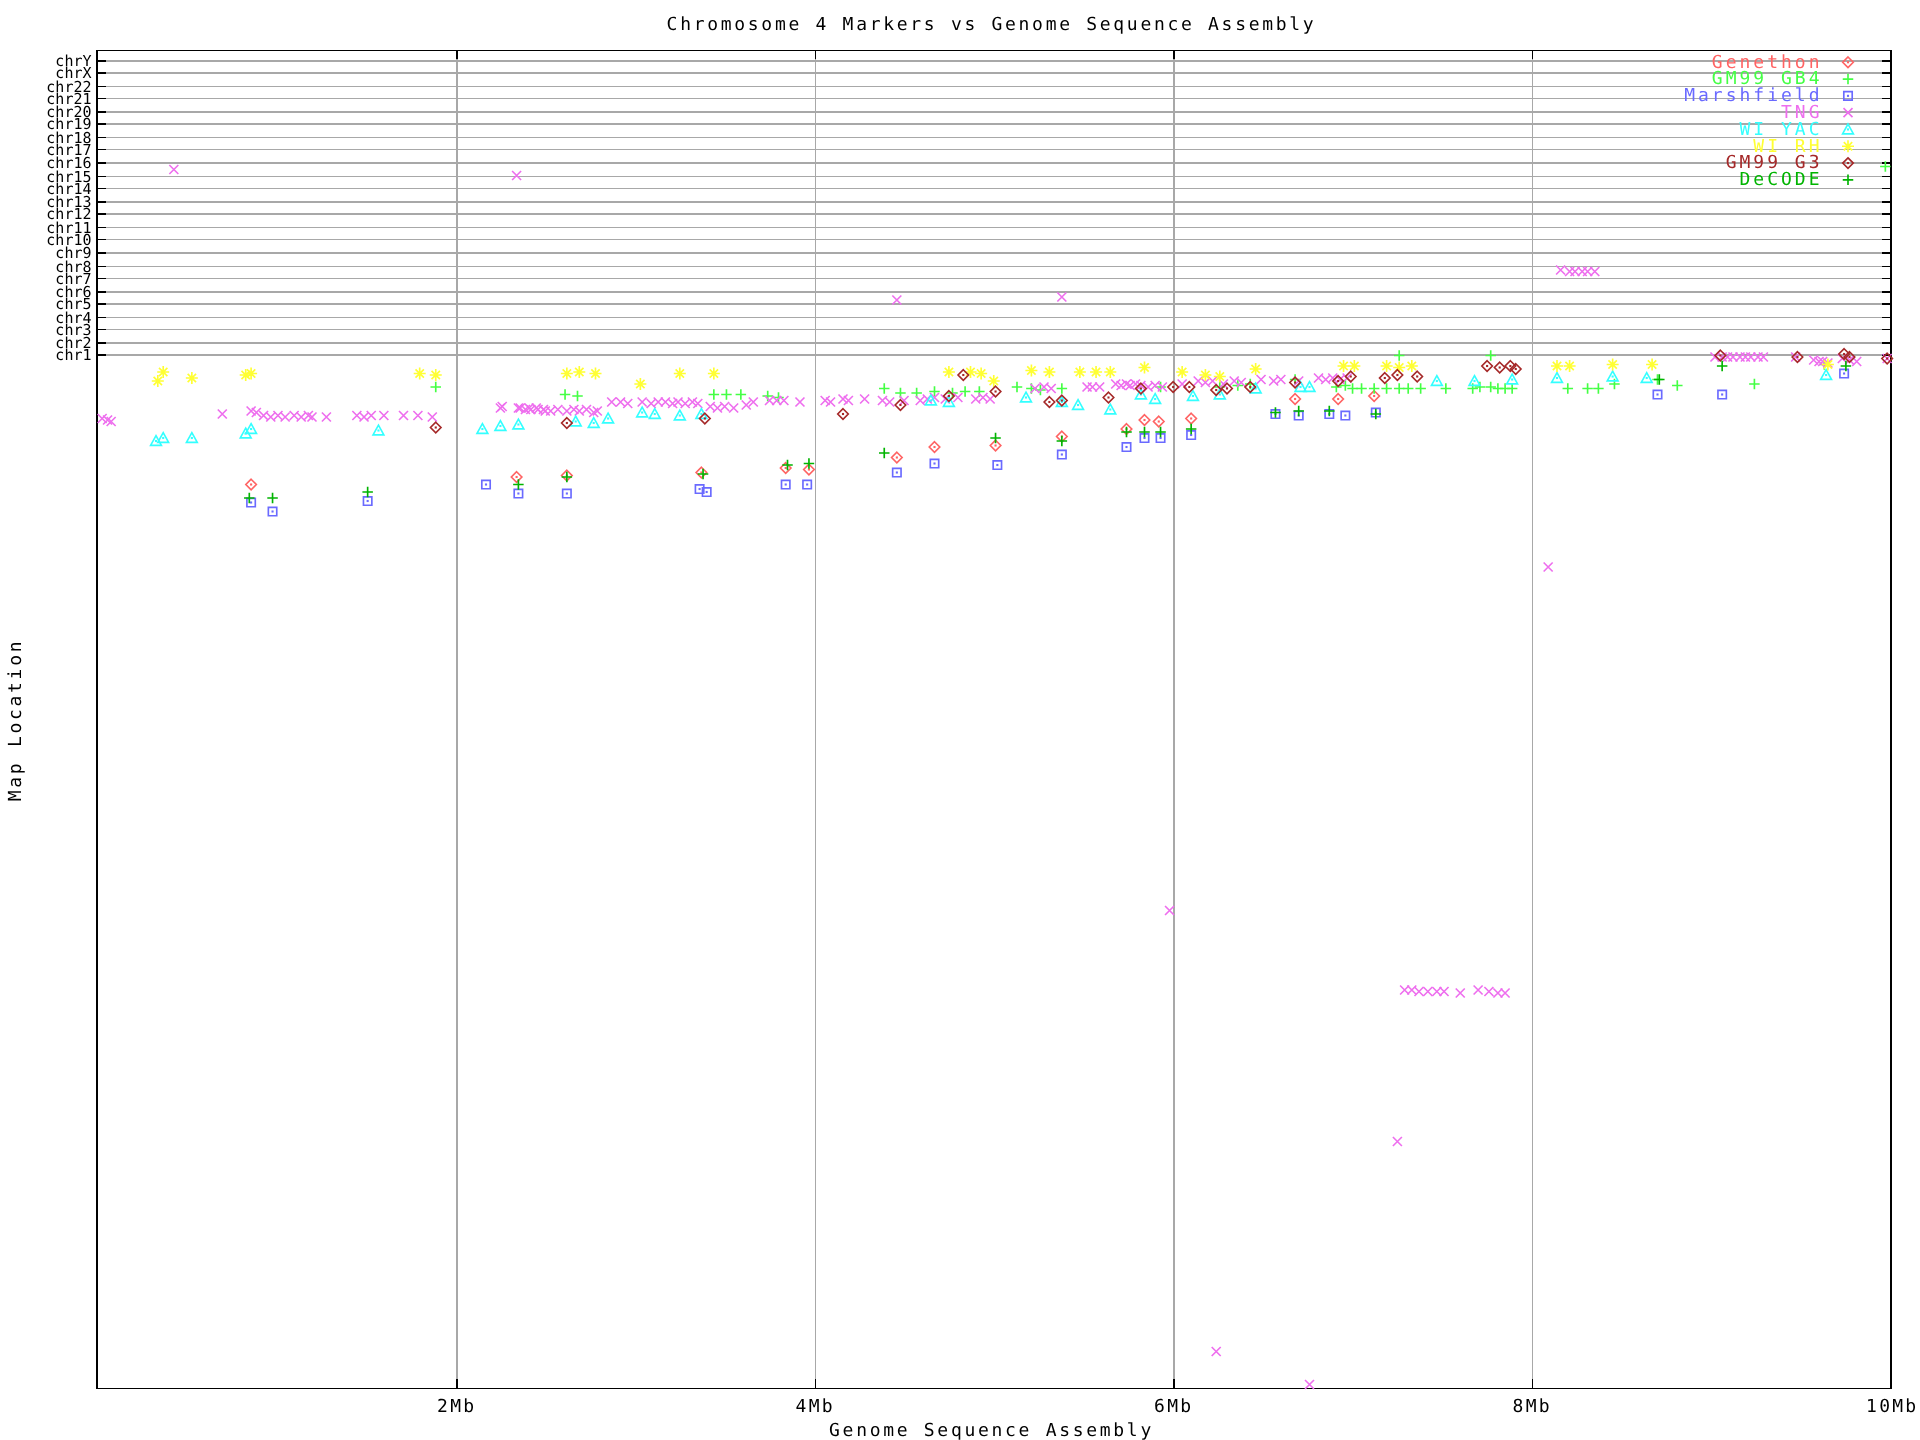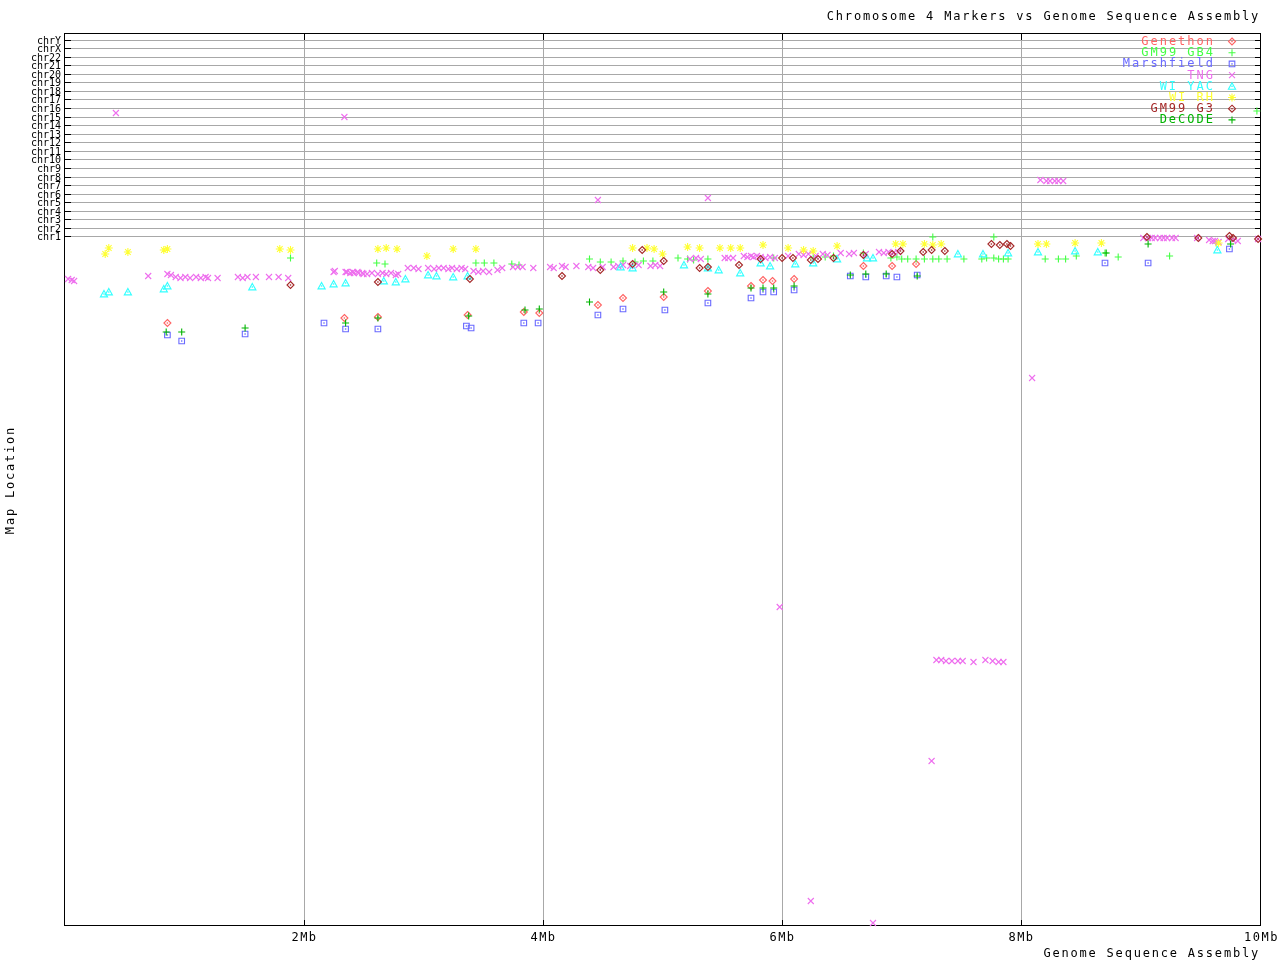--- a/index.html
+++ b/index.html
@@ -1,20 +1,20 @@
 <!DOCTYPE html>
 <html><head>
 <meta charset="utf-8">
 <style>
   html,body{margin:0;padding:0;background:#ffffff;}
   #screen{position:relative;width:1280px;height:960px;background:#ffffff;overflow:hidden;
           font-family:"DejaVu Sans Mono","Liberation Mono",monospace;color:#000;}
-  .chart-title{position:absolute;left:62px;top:9px;width:1198px;text-align:right;
+  .chart-title{position:absolute;left:62px;top:9px;width:1198px;text-align:center;
                font-size:12px;letter-spacing:1.8px;white-space:pre;}
-  .x-label{position:absolute;left:62px;top:946px;width:1198px;text-align:right;
+  .x-label{position:absolute;left:62px;top:946px;width:1198px;text-align:center;
            font-size:12px;letter-spacing:1.8px;white-space:pre;}
   .y-label{position:absolute;left:10px;top:480px;transform:translate(-50%,-50%) rotate(-90deg);
            font-size:12px;letter-spacing:1.8px;white-space:pre;}
   svg text{font-family:"DejaVu Sans Mono","Liberation Mono",monospace;}
 </style>
 </head>
 <body>
 
 <div id="screen">
   <div class="chart-title">Chromosome 4 Markers vs Genome Sequence Assembly</div>

